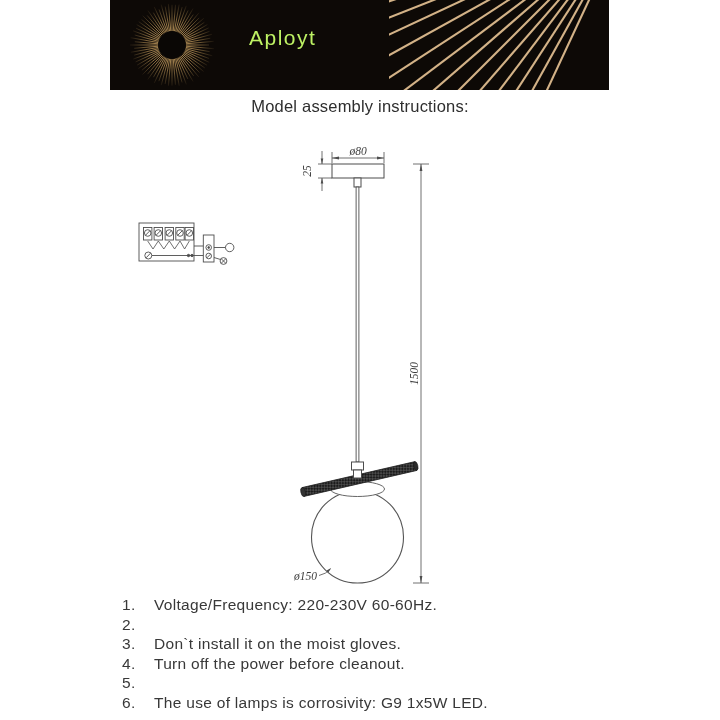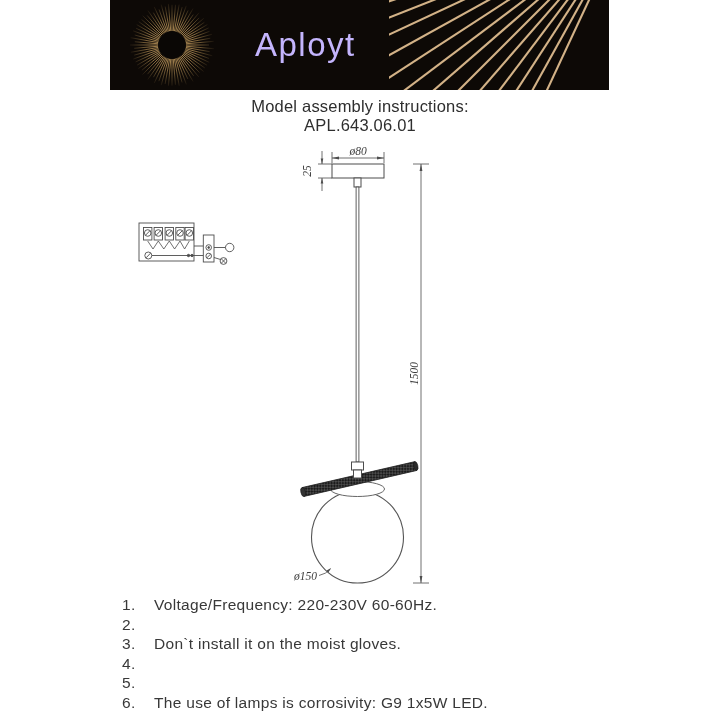--- a/index.html
+++ b/index.html
@@ -1,21 +1,21 @@
 <!DOCTYPE html>
 <html><head>
 <meta charset="utf-8">
 <style>
   html,body{margin:0;padding:0;background:#ffffff;}
   .page{position:relative;width:720px;height:720px;background:#ffffff;overflow:hidden;
         font-family:"Liberation Sans",sans-serif;}
   
   .banner{position:absolute;left:110px;top:0;width:499px;height:90px;background:#0d0906;overflow:hidden;}
-  .brand{position:absolute;left:145px;top:26px;font-size:33px;font-weight:400;
-         letter-spacing:1.5px;color:#c4b5fd;}
+  .brand{position:absolute;left:139px;top:26px;font-size:21px;font-weight:400;
+         letter-spacing:1.5px;color:#bef264;}
   .logo-svg{position:absolute;left:0;top:0;}
   .fan-svg{position:absolute;right:0;top:0;}
   
   .title-block{position:absolute;left:0;top:97px;width:720px;text-align:center;color:#2e2e2e;}
   .title-line{font-size:16.5px;font-weight:500;letter-spacing:0.2px;line-height:19px;text-align:center;}
   
   .wiring-svg{position:absolute;left:133px;top:218px;}
   .drawing-svg{position:absolute;left:275px;top:138px;}
   .dim-text{font-family:"Liberation Serif",serif;font-style:italic;font-size:11.5px;fill:#3d3d3d;}
   
@@ -136,21 +136,20 @@
         <line x1="235" y1="-75" x2="-114.9" y2="119"></line>
         <line x1="235" y1="-75" x2="-127.5" y2="94"></line>
         <line x1="235" y1="-75" x2="-137.3" y2="71.7"></line>
         <line x1="235" y1="-75" x2="-145.4" y2="48.6"></line>
       </g>
     </svg>
   </div>
 
   <div class="title-block">
     <div class="title-line">Model assembly instructions:</div>
-    <div class="title-line">APL.643.06.01</div>
   </div>
 
   <svg class="wiring-svg" width="110" height="62" viewBox="0 0 110 62">
     <g fill="none" stroke="#4d4d4d" stroke-width="0.9">
       <rect x="6" y="5" width="55" height="38"></rect>
 
       <g id="terms">
           <rect x="10.5" y="9.5" width="8.4" height="12.5"></rect>
           <circle cx="14.7" cy="15" r="3.3"></circle>
           <line x1="12.399999999999999" y1="17.3" x2="17" y2="12.7"></line>
@@ -251,20 +250,21 @@
     </div>
     <div class="li-row">
       <span class="li-num">2.</span>
     </div>
     <div class="li-row">
       <span class="li-num">3.</span>
       <span class="li-txt">Don`t install it on the moist gloves.</span>
     </div>
     <div class="li-row">
       <span class="li-num">4.</span>
+      <span class="li-txt">Turn off the power before cleanout.</span>
     </div>
     <div class="li-row">
       <span class="li-num">5.</span>
     </div>
     <div class="li-row">
       <span class="li-num">6.</span>
       <span class="li-txt">The use of lamps is corrosivity: G9 1x5W LED.</span>
     </div>
   </div>
 

